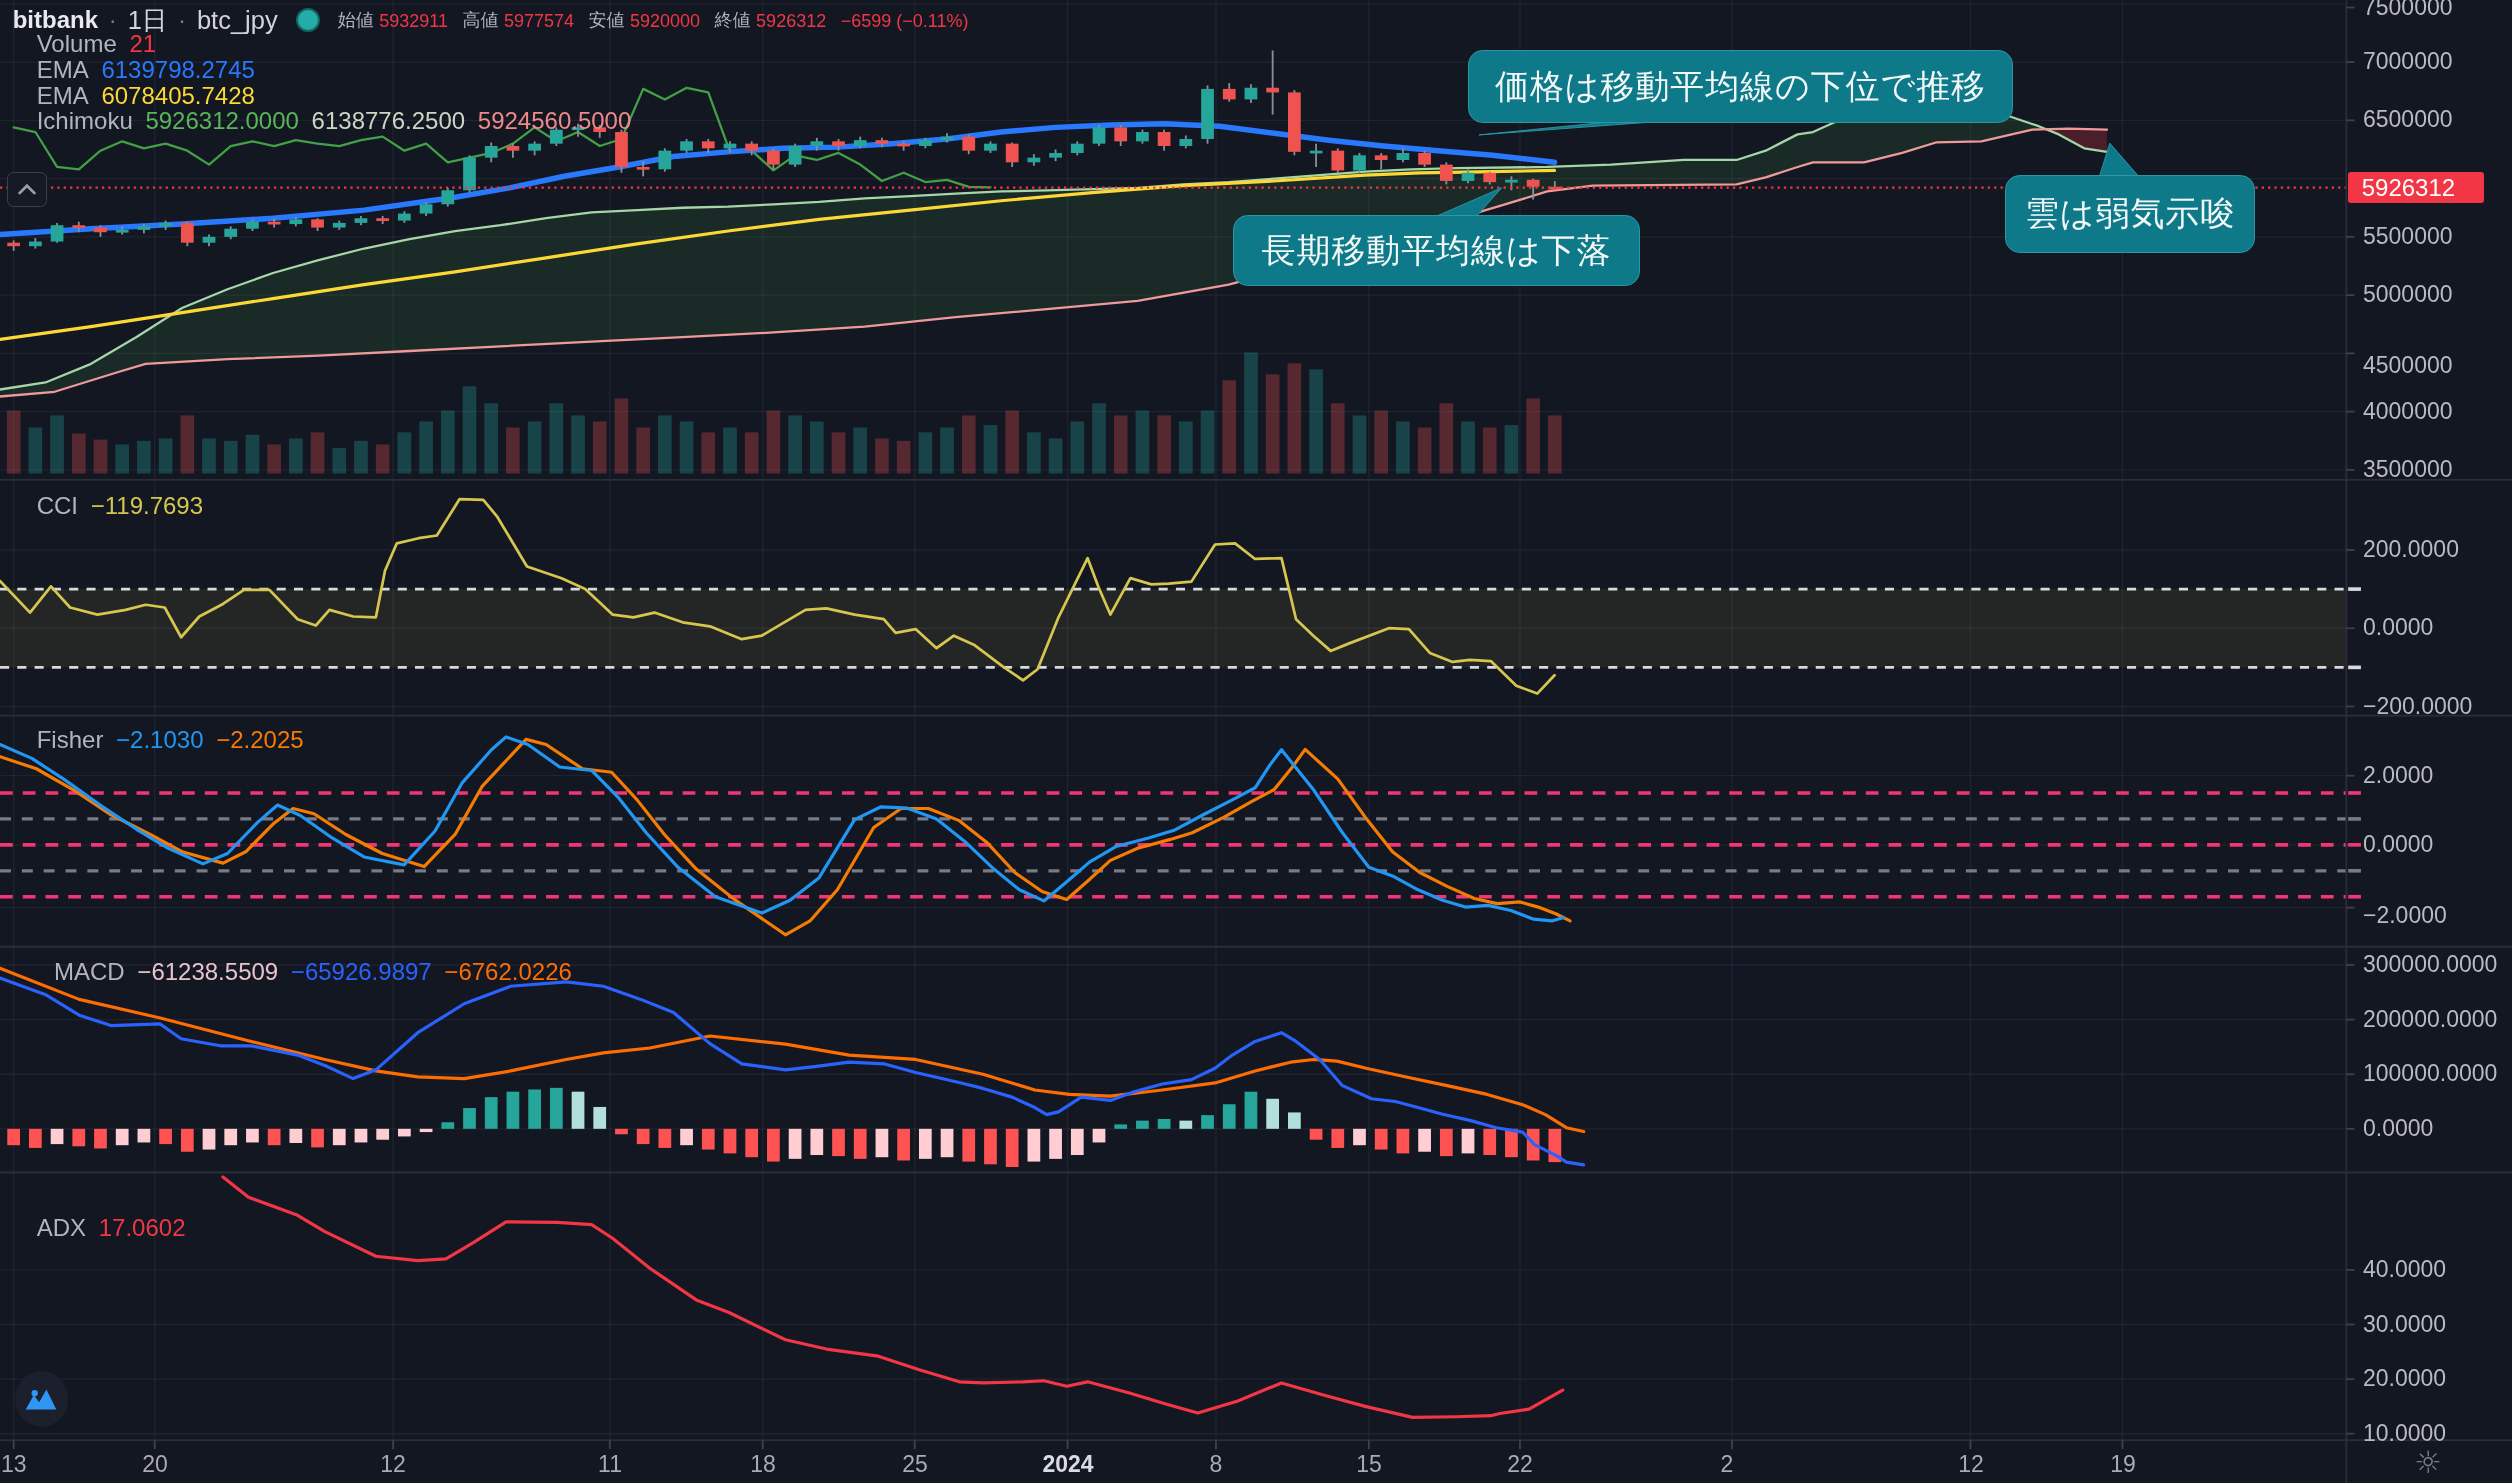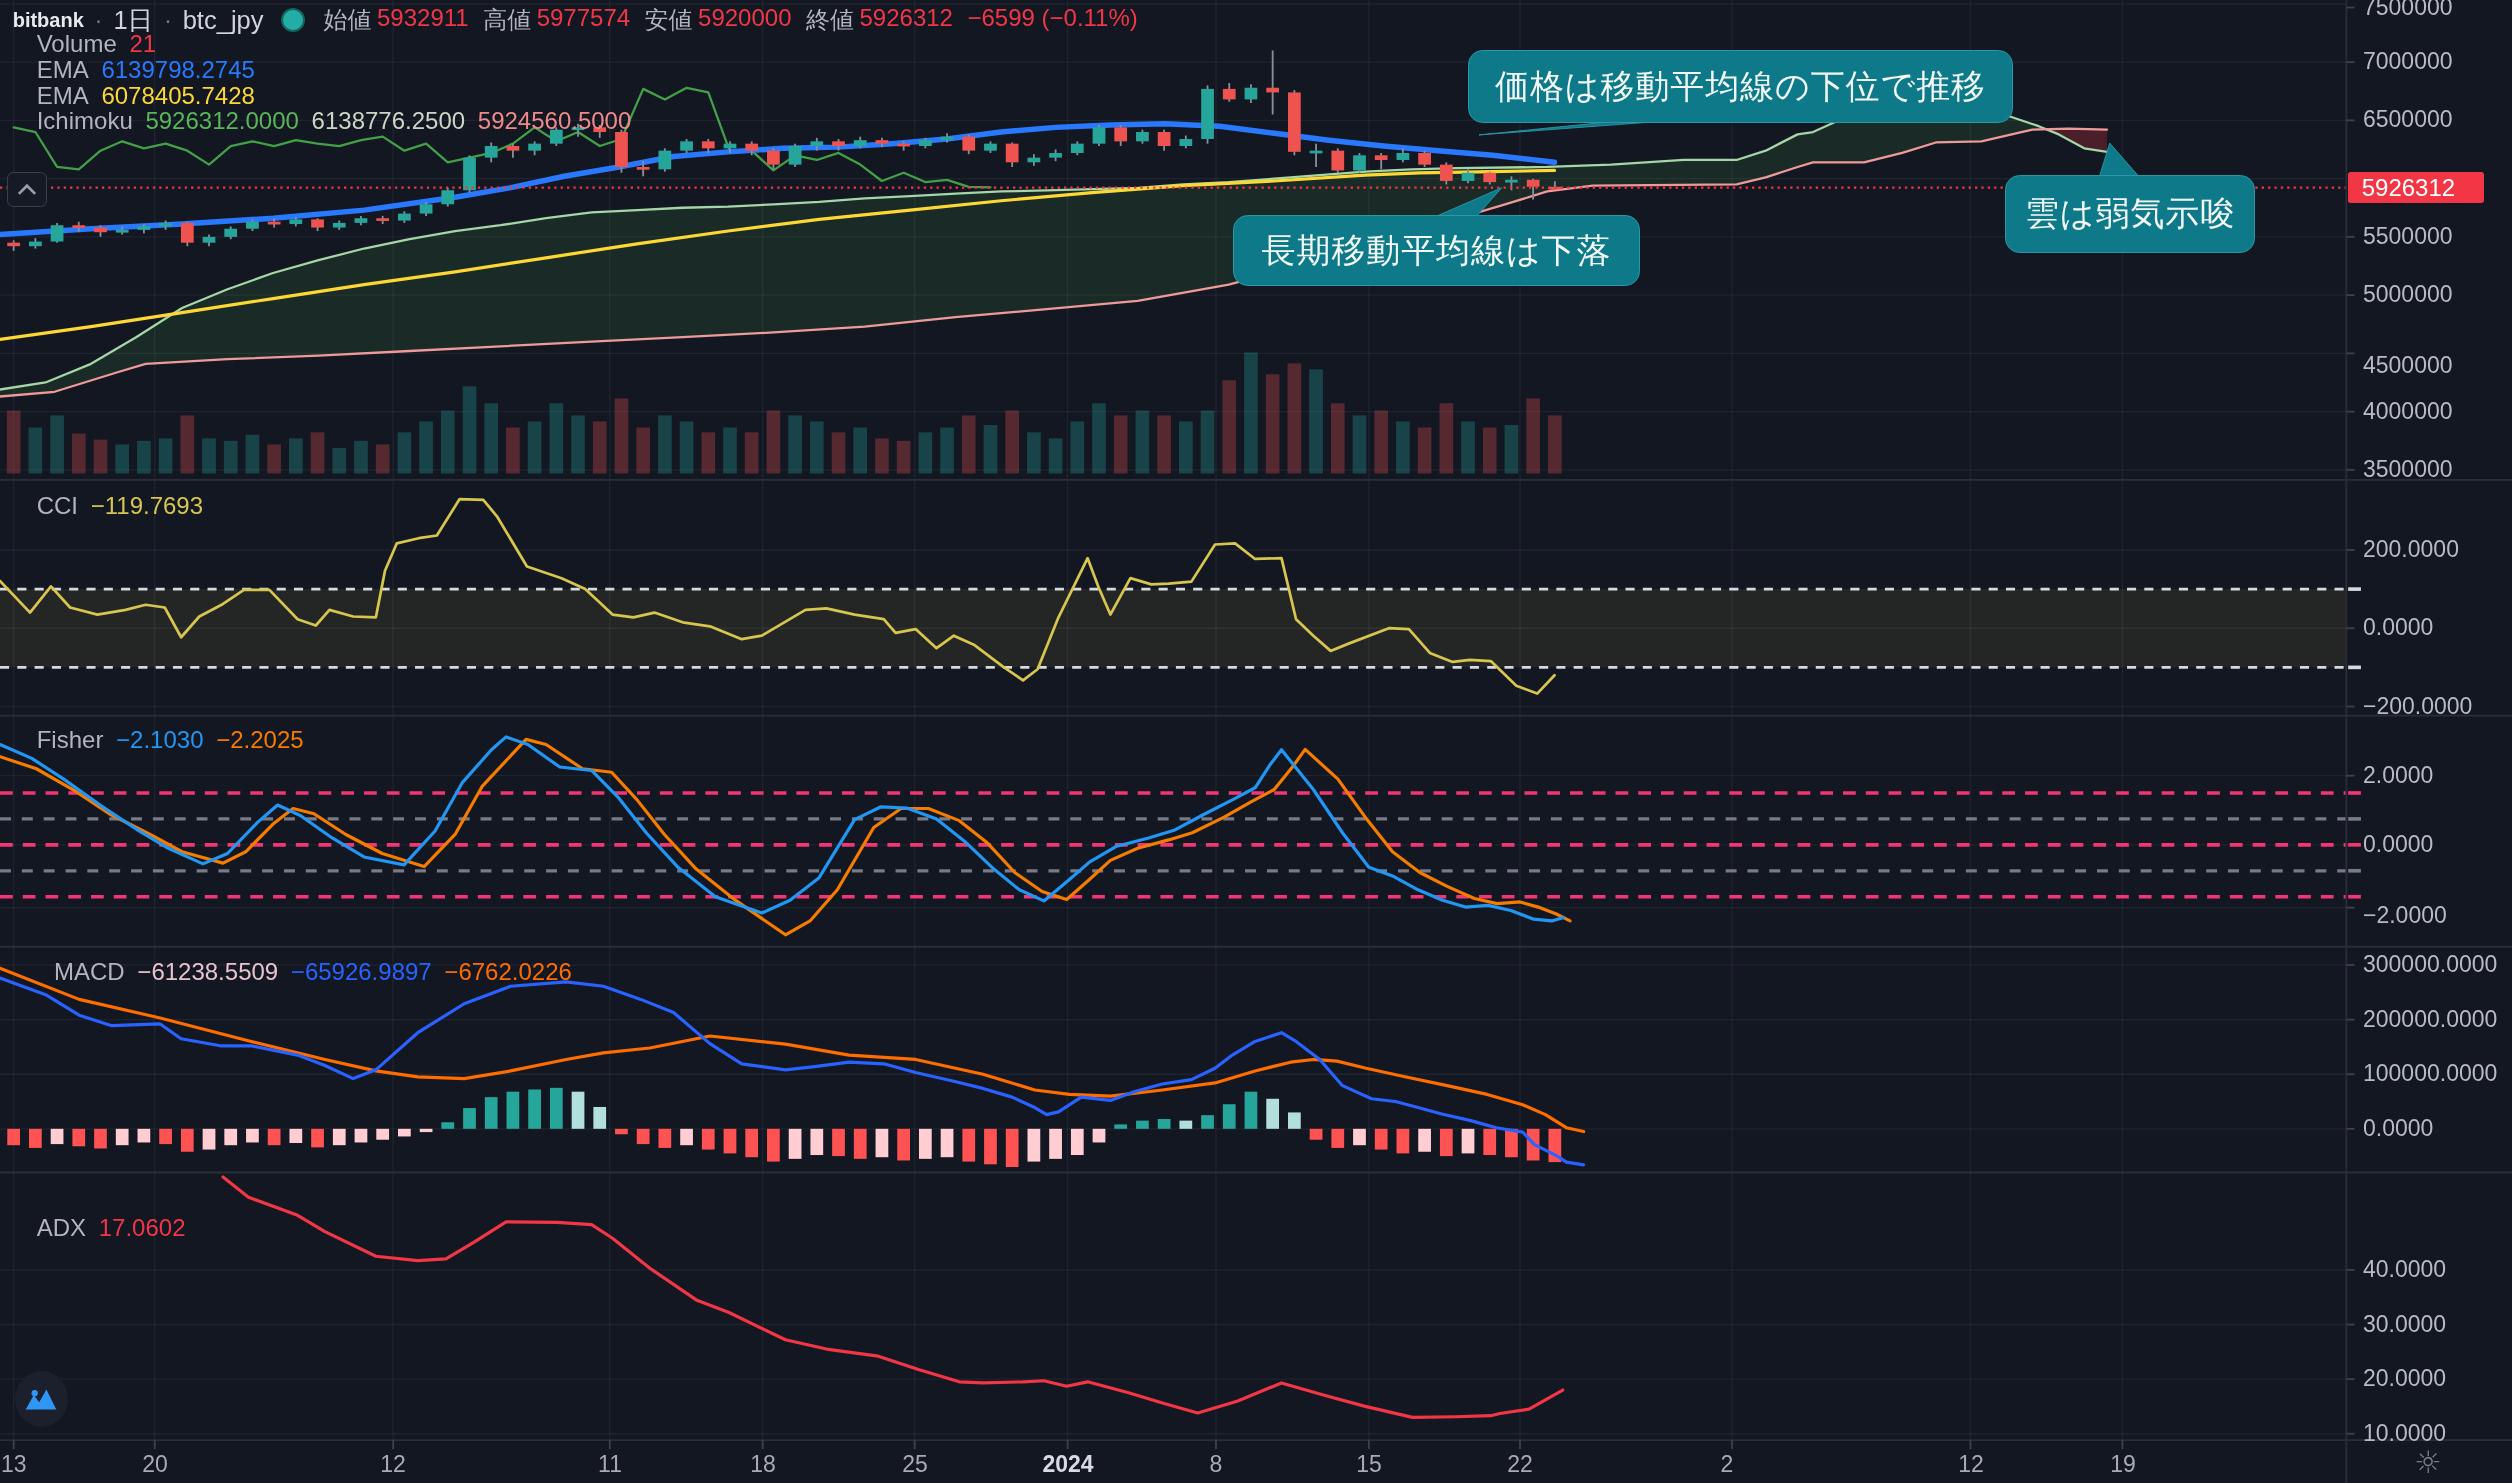--- a/index.html
+++ b/index.html
@@ -3,26 +3,26 @@
 <meta charset="utf-8">
 <style>
   html,body{margin:0;padding:0;background:#131722;}
   body{width:2512px;height:1484px;overflow:hidden;position:relative;
        font-family:"Liberation Sans","DejaVu Sans",sans-serif;
        -webkit-font-smoothing:antialiased;}
   #app{position:absolute;inset:0;width:2512px;height:1484px;}
   svg#chart{position:absolute;left:0;top:0;}
   .abs{position:absolute;}
   .hdr{display:flex;align-items:center;gap:9px;white-space:nowrap;}
-  .sym{font-size:20px;font-weight:bold;color:#e8eaef;}
+  .sym{font-size:24px;font-weight:bold;color:#e8eaef;}
   .sep{font-size:24px;color:#787b86;padding:0 1.8px;}
   .itv{font-size:25.5px;color:#d1d4dc;}
   .dot-ind{width:20px;height:20px;border-radius:50%;background:#22ada6;
            border:2.7px solid #16635f;margin:0 9px;}
-  .ohlc{font-size:24px;color:#b2b5be;display:flex;gap:5.5px;align-items:flex-start;}
+  .ohlc{font-size:18px;color:#b2b5be;display:flex;gap:5.5px;align-items:flex-end;}
   .ohlc .v{color:#f23645;margin-right:9px;}
   .legend{font-size:24px;color:#b2b5be;white-space:nowrap;display:flex;gap:12.7px;margin-left:24px;}
   .legend .name{color:#b2b5be;}
   .callout{display:flex;align-items:center;justify-content:center;
            background:#0e7989;border:1.8px solid #2b98a7;border-radius:14.6px;
            color:#f2f7f8;font-size:34px;letter-spacing:0.9px;z-index:5;}
   .axis-label{position:absolute;left:2363px;height:27px;line-height:27px;
               font-size:23px;color:#b8bbc4;}
   .time-label{position:absolute;top:1451px;transform:translateX(-50%);
               font-size:23px;color:#a8abb5;}

